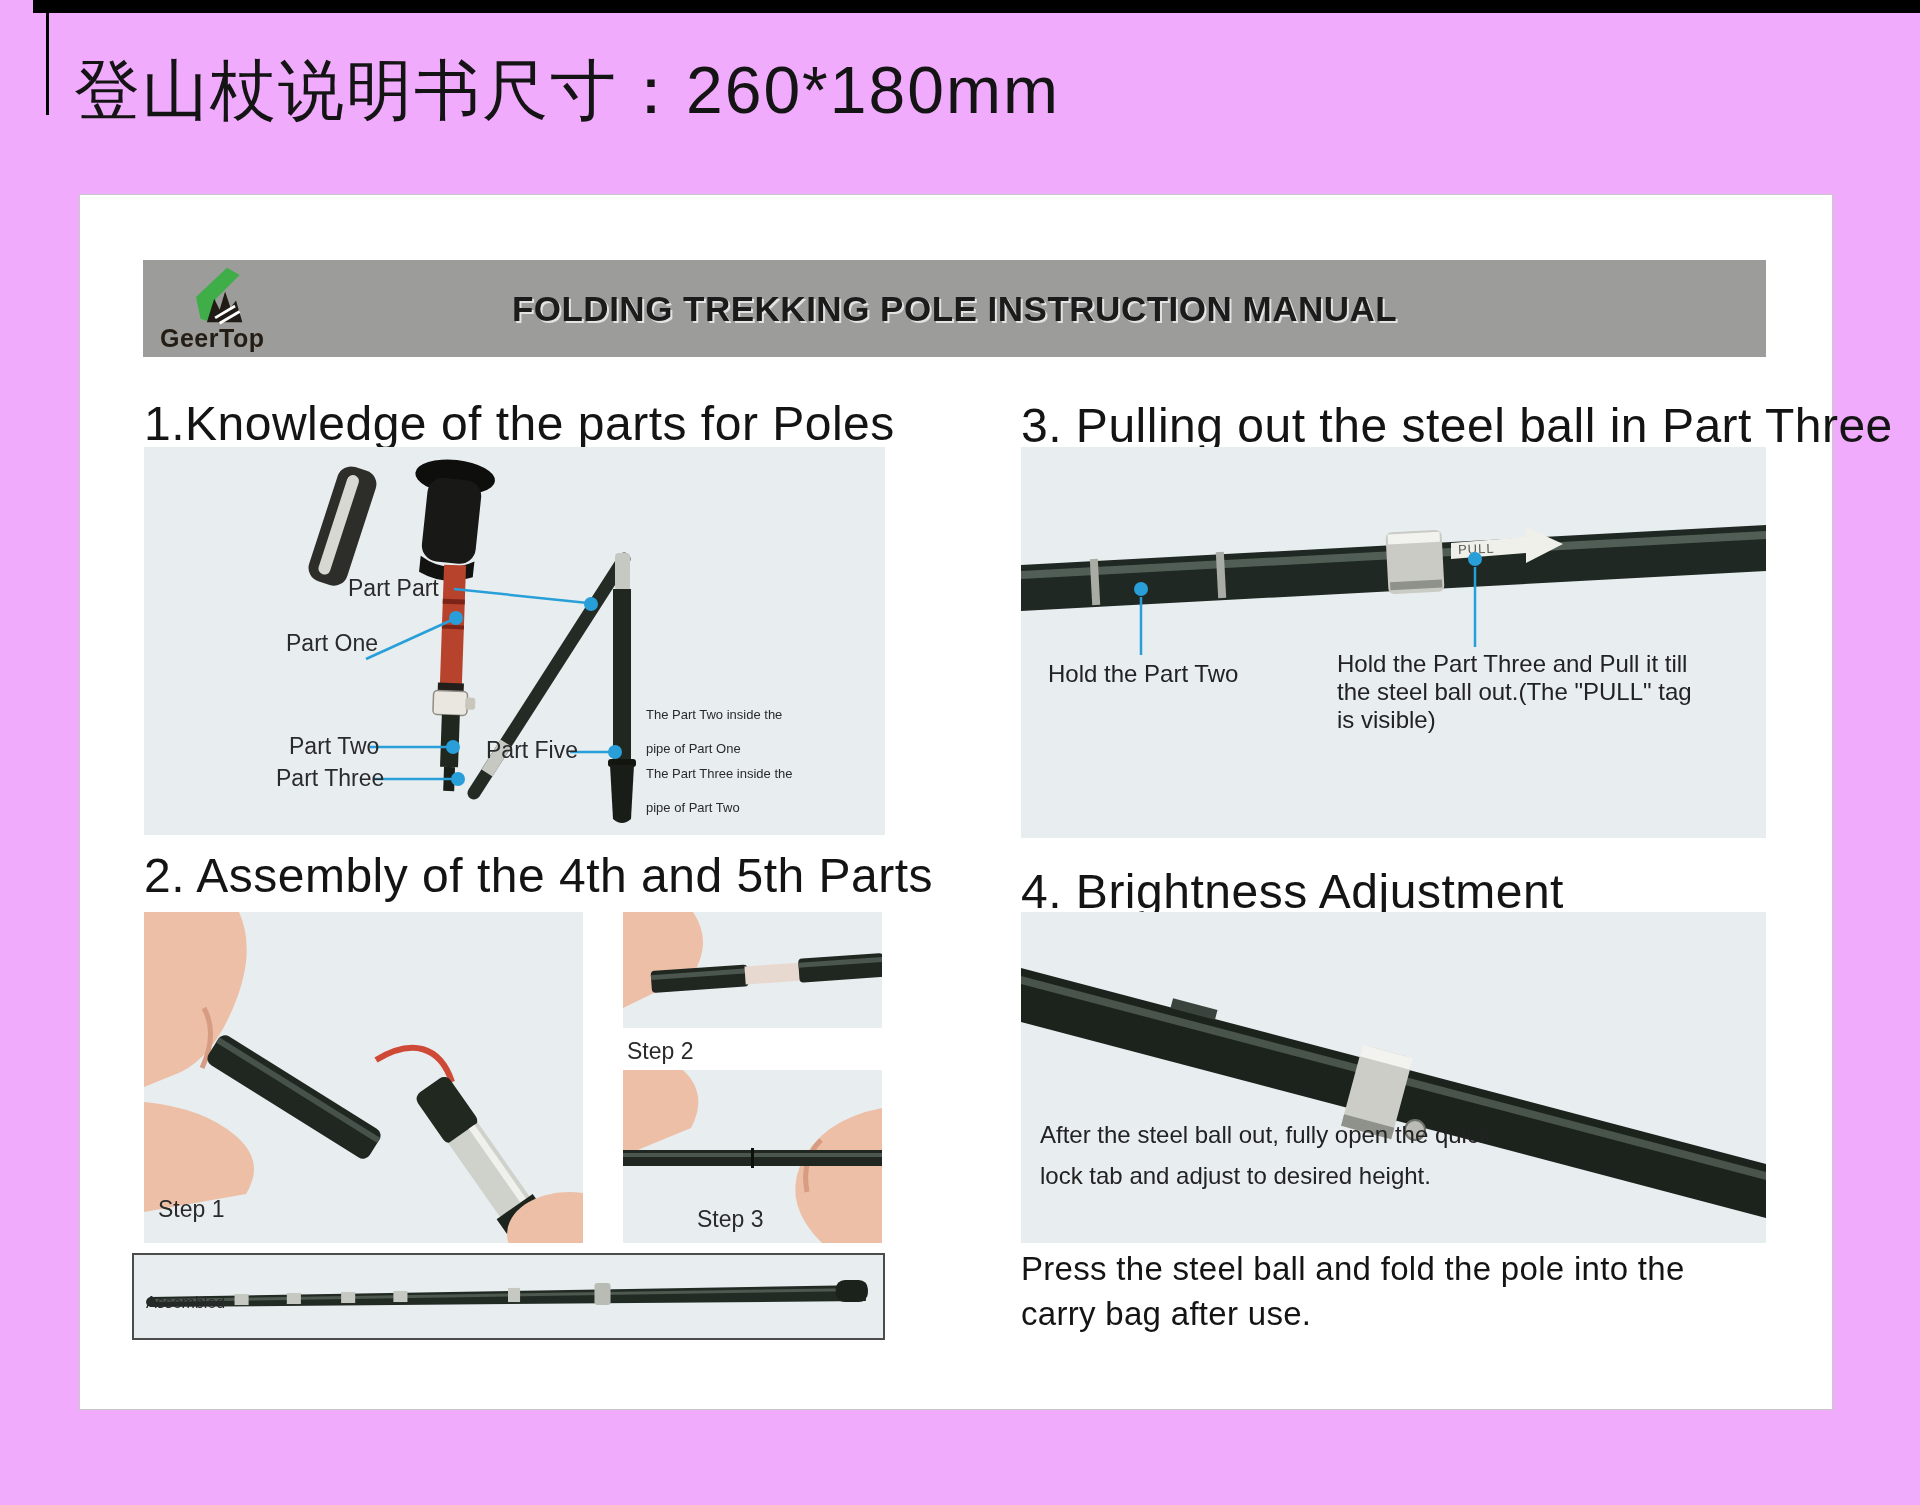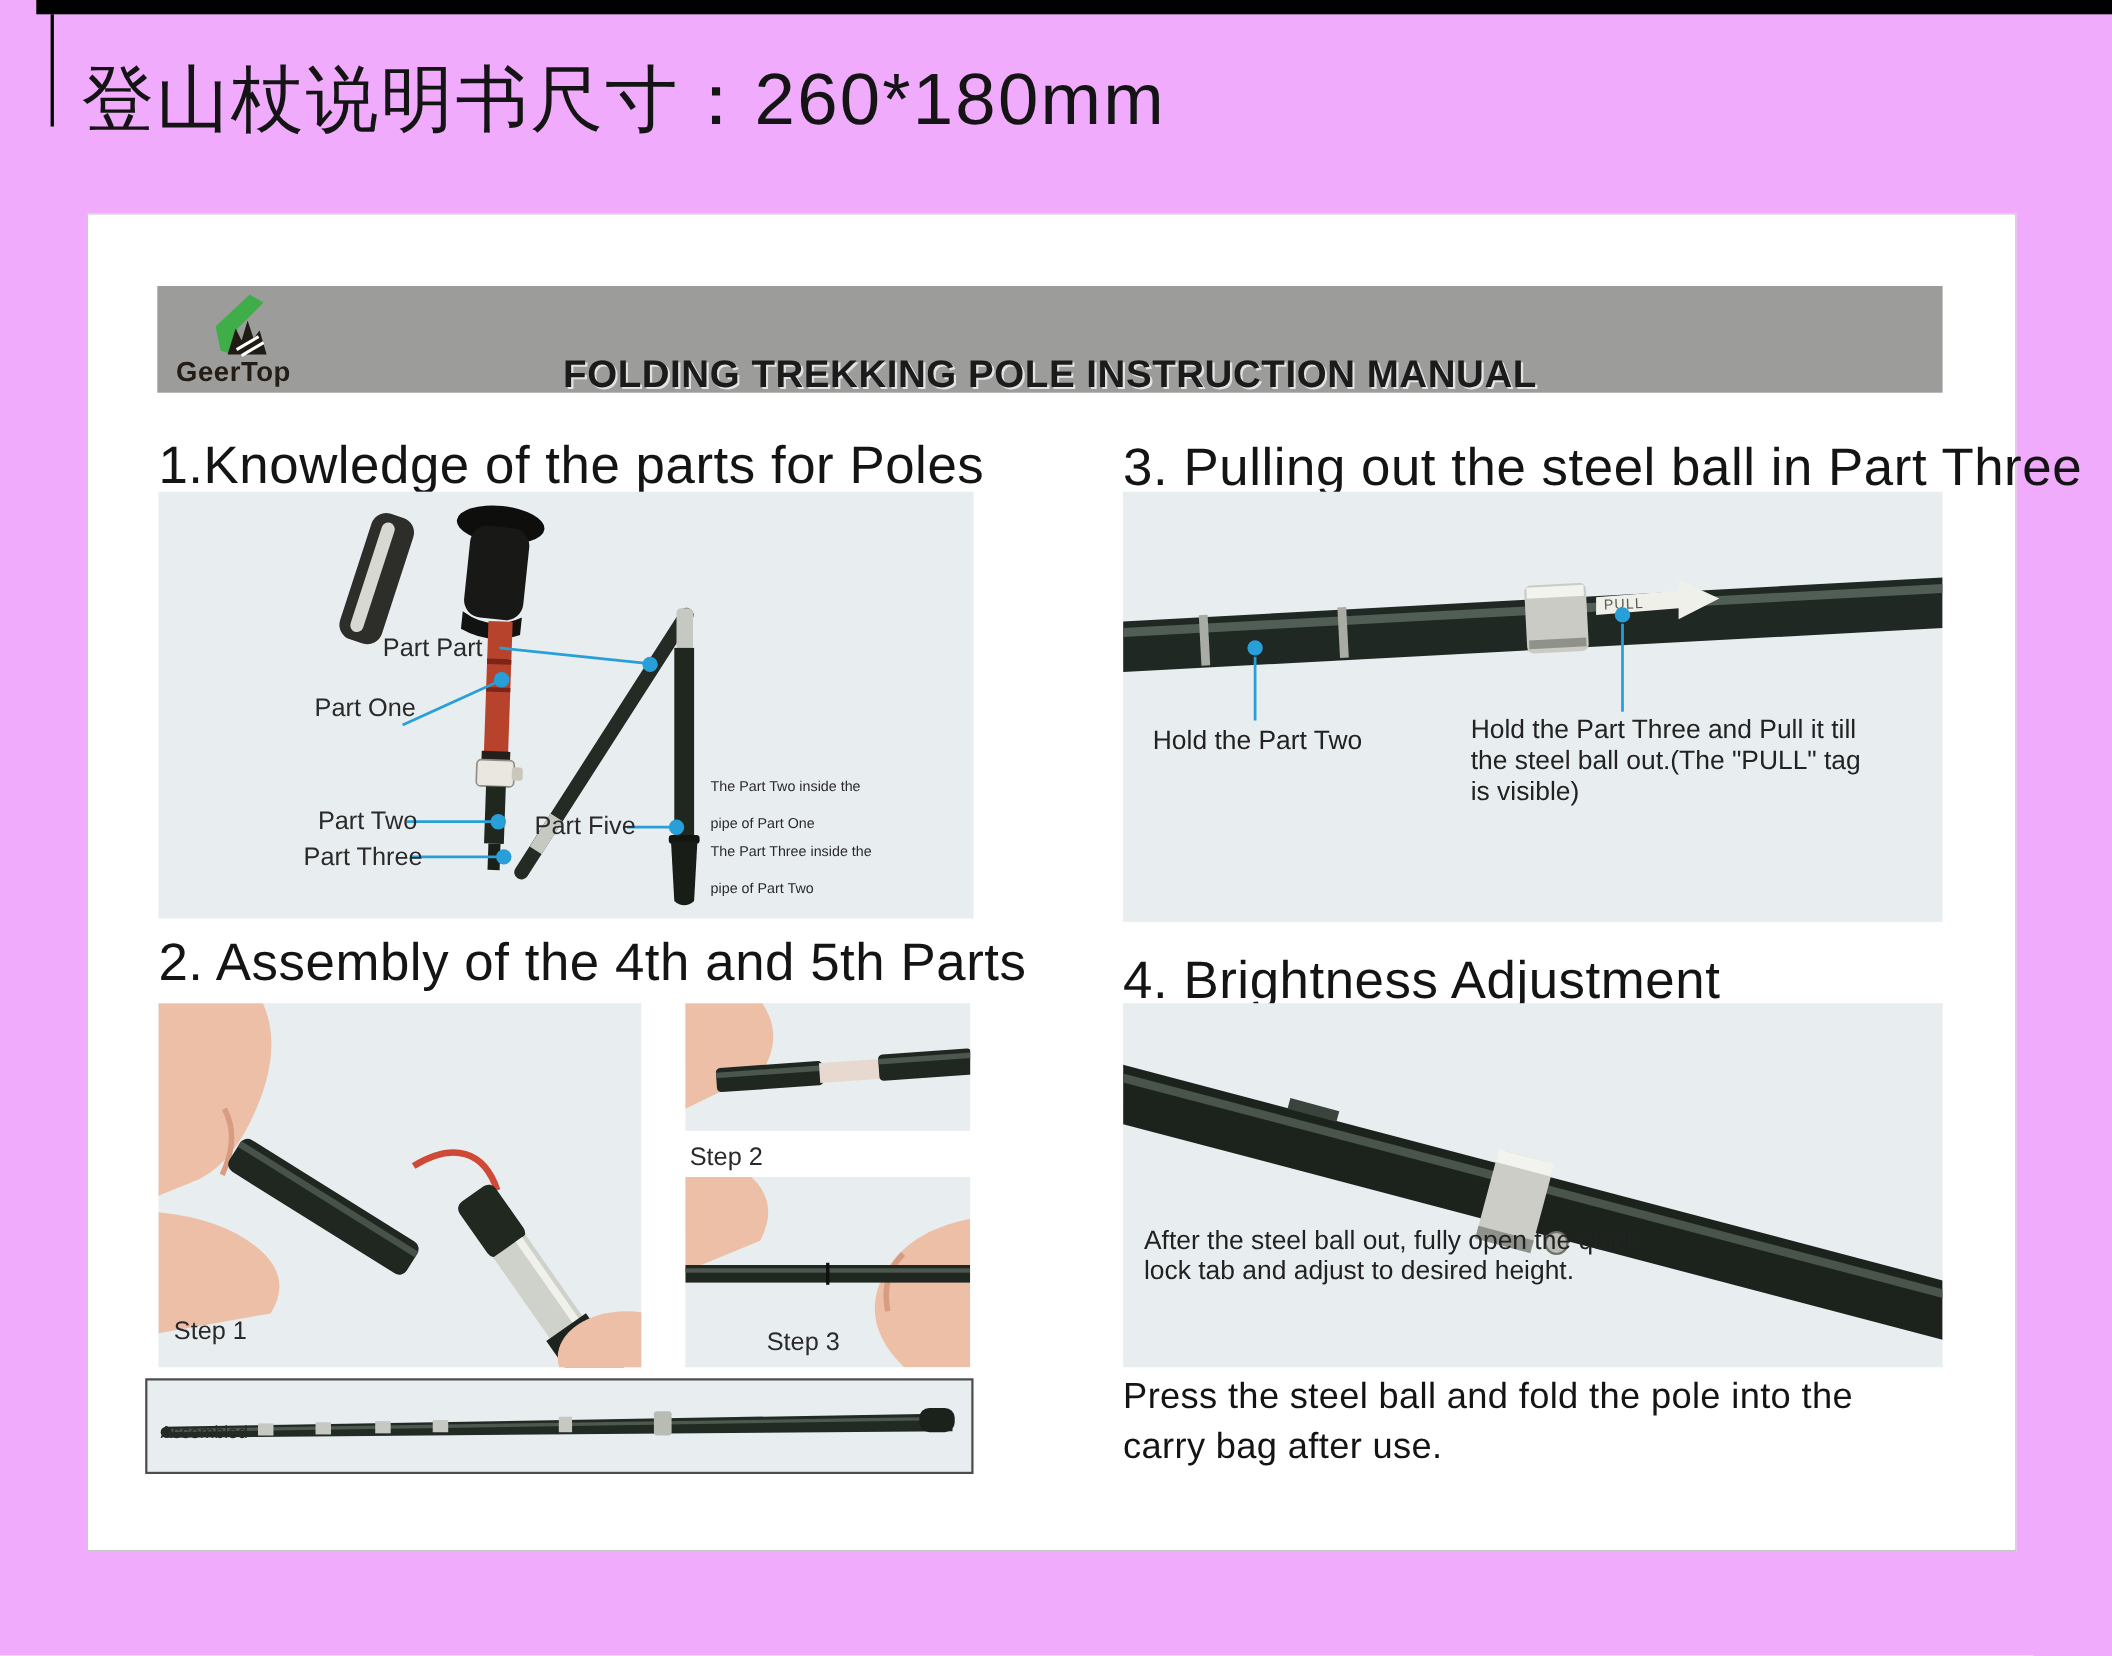--- a/index.html
+++ b/index.html
@@ -9,21 +9,21 @@
   
   #top-bar{left:33px;top:0;width:1887px;height:13px;background:#000;}
   #left-tick{left:46px;top:13px;width:3px;height:102px;background:#000;}
   
   #cn-title{left:74px;top:46px;font-size:66px;letter-spacing:2px;color:#141414;white-space:nowrap;}
   
   #outer-box{left:79px;top:194px;width:1752px;height:1214px;border:1px solid #c8c8c8;background:#fff;}
   
   #gray-bar{left:143px;top:260px;width:1623px;height:97px;background:#9c9c9a;}
   #bar-title{left:143px;top:260px;width:1623px;height:97px;display:flex;align-items:center;justify-content:center;
-    font-size:35px;font-weight:bold;letter-spacing:0.5px;color:#1b1b1b;text-shadow:2px 2px 0 rgba(255,255,255,0.72);margin-top:32px;}
+    font-size:35px;font-weight:bold;letter-spacing:0.5px;color:#1b1b1b;text-shadow:2px 2px 0 rgba(255,255,255,0.72);}
   #logo{left:158px;top:262px;width:130px;height:95px;}
   #logo-icon{left:26px;top:4px;width:64px;height:60px;}
   #logo-text{left:2px;top:62px;font-size:25px;font-weight:bold;color:#241d15;letter-spacing:0.5px;}
   
   .sec-h{font-size:48px;letter-spacing:0.5px;color:#141414;white-space:nowrap;}
   #h1{left:144px;top:396px;}
   #h2{left:144px;top:848px;}
   #h3{left:1021px;top:398px;}
   #h4{left:1021px;top:864px;}
   
@@ -46,21 +46,21 @@
   #lbl-part-three{left:276px;top:765px;}
   #lbl-part-five{left:486px;top:737px;}
   #note1{left:646px;top:698px;}
   #note2{left:646px;top:757px;}
   #lbl-step1{left:158px;top:1196px;}
   #lbl-step2{left:627px;top:1038px;}
   #lbl-step3{left:697px;top:1206px;}
   #lbl-assembled{left:146px;top:1294px;font-size:16px;}
   #cap3-left{left:1048px;top:660px;}
   #cap3-right{left:1337px;top:650px;}
-  #cap4{left:1040px;top:1114px;line-height:28px;}
+  #cap4{left:1040px;top:1114px;line-height:41px;}
   #footer-text{left:1021px;top:1246px;font-size:33px;line-height:45px;letter-spacing:0.3px;color:#141414;white-space:pre-line;}
 </style>
 </head>
 <body>
 
 <div id="page">
 
   <div class="abs" id="top-bar"></div>
   <div class="abs" id="left-tick"></div>
 

